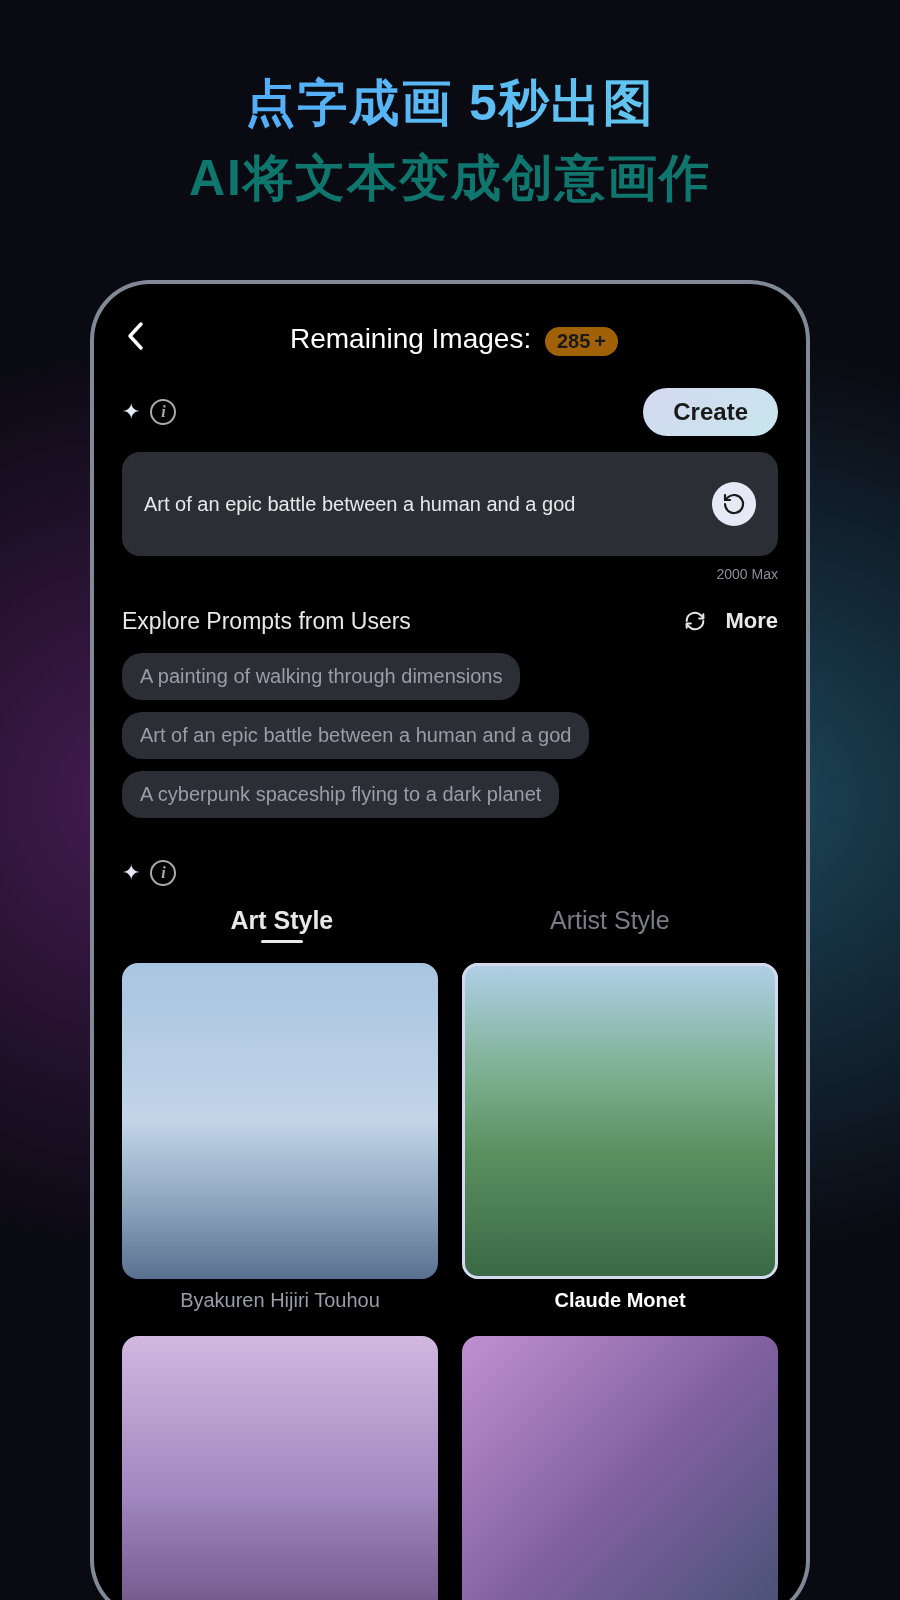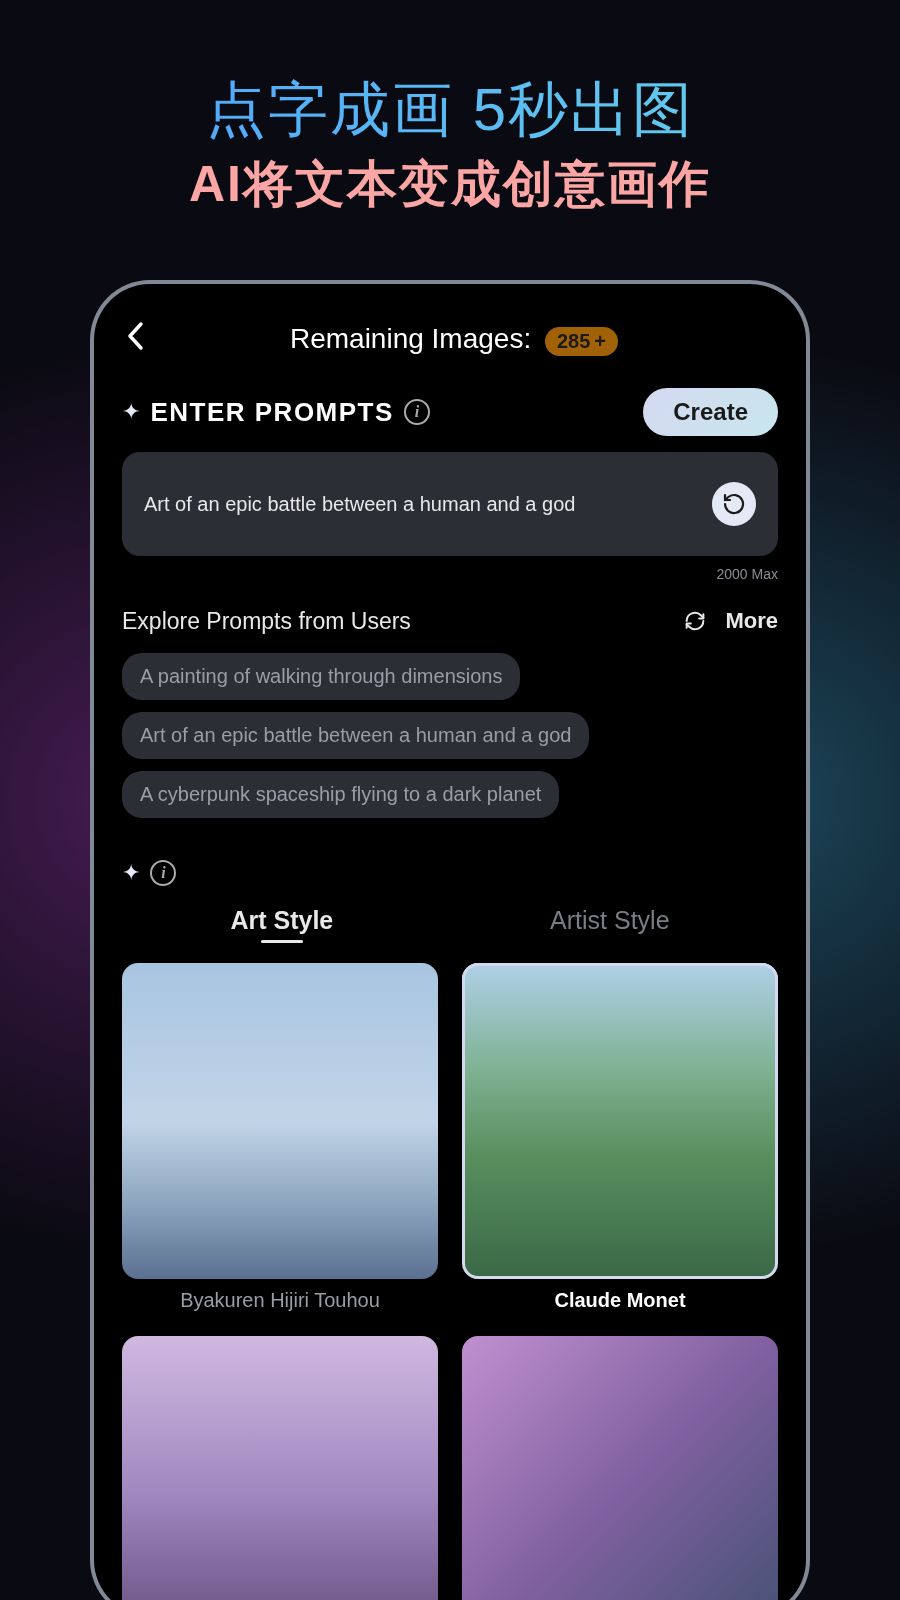--- a/index.html
+++ b/index.html
@@ -1,20 +1,20 @@
 <!DOCTYPE html>
 <html><head>
 <meta charset="utf-8">
 <style>
 *{margin:0;padding:0;box-sizing:border-box;font-family:-apple-system,BlinkMacSystemFont,sans-serif}
 body{width:900px;height:1600px;overflow:hidden;background:#000;position:relative}
 .bg-gradient{position:absolute;inset:0;background:radial-gradient(ellipse at 15% 50%,rgba(180,60,200,.35),transparent 40%),radial-gradient(ellipse at 85% 50%,rgba(60,180,220,.35),transparent 40%),radial-gradient(ellipse at 50% 95%,rgba(100,200,230,.25),transparent 50%),#0a0a12}
 .hero{position:relative;text-align:center;padding-top:70px}
-.hero-title{font-size:60px;font-weight:400;background:linear-gradient(90deg,#4a9eff,#6ad5e8);-webkit-background-clip:text;background-clip:text;color:transparent;letter-spacing:2px}
-.hero-sub{font-size:50px;font-weight:700;color:#fca5a5;letter-spacing:2px}
+.hero-title{font-size:50px;font-weight:700;background:linear-gradient(90deg,#4a9eff,#6ad5e8);-webkit-background-clip:text;background-clip:text;color:transparent;letter-spacing:2px}
+.hero-sub{font-size:50px;font-weight:700;color:#0f766e;margin-top:8px;letter-spacing:2px}
 .phone{position:absolute;left:50%;transform:translateX(-50%);top:280px;width:720px;height:1340px;border-radius:60px;background:#000;border:4px solid rgba(200,210,230,.65);padding:34px 28px;overflow:hidden}
 .top-row{display:flex;align-items:center;margin-bottom:28px}
 .back-ch{color:#fff;font-size:36px;font-weight:300;padding:0 4px;cursor:pointer}
 .top-title{flex:1;text-align:center;color:#fff;font-size:28px;font-weight:500}
 .pill{display:inline-flex;align-items:center;background:#a16207;color:#1a1a1a;font-weight:700;border-radius:999px;padding:3px 12px;font-size:20px;margin-left:6px}
 .pill-plus{margin-left:4px;font-size:20px}
 .sec-head{display:flex;align-items:center;justify-content:space-between;margin-bottom:16px}
 .sec-left{display:flex;align-items:center;gap:10px}
 .sparkle{color:#e5e9f5;font-size:22px}
 .sec-title{color:#fff;font-size:26px;font-weight:700;letter-spacing:1.5px}
@@ -68,21 +68,20 @@
           <span>285</span>
           <span class="pill-plus">+</span>
         </span>
     </div>
     <div style="width:18px"></div>
   </div>
 
   <div class="sec-head">
     <div class="sec-left">
       <span class="sparkle">✦</span>
-      <span class="sec-title">ENTER PROMPTS</span>
       <span class="info-circ">i</span>
     </div>
     <button class="create-btn">Create</button>
   </div>
 
   <div class="prompt-box">
     <div class="prompt-text">Art of an epic battle between a human and a god</div>
     <div class="refresh-circ">
       <svg viewBox="0 0 24 24" fill="none">
           <path d="M3 12a9 9 0 1 0 3-6.7L3 8" stroke="#1a1a1a" stroke-width="2.2" stroke-linecap="round" stroke-linejoin="round"></path>

